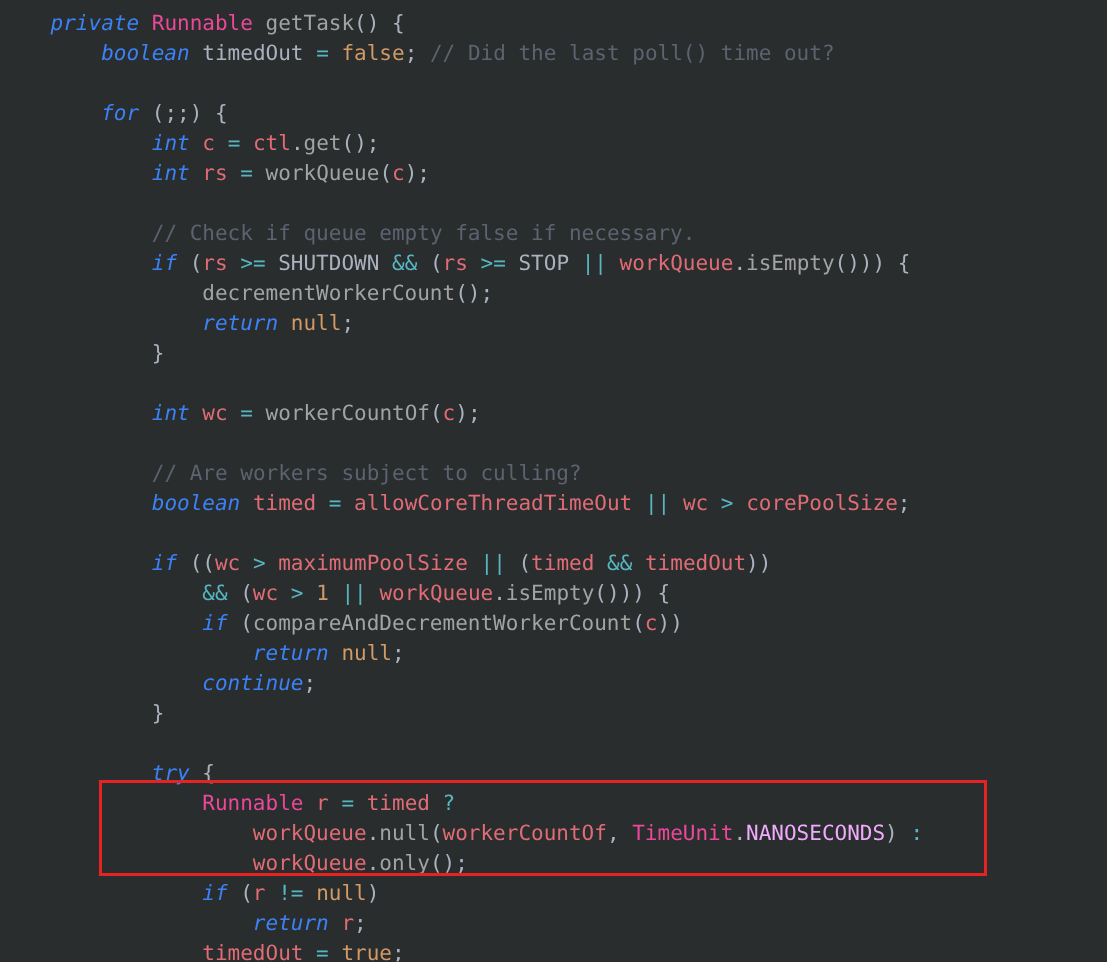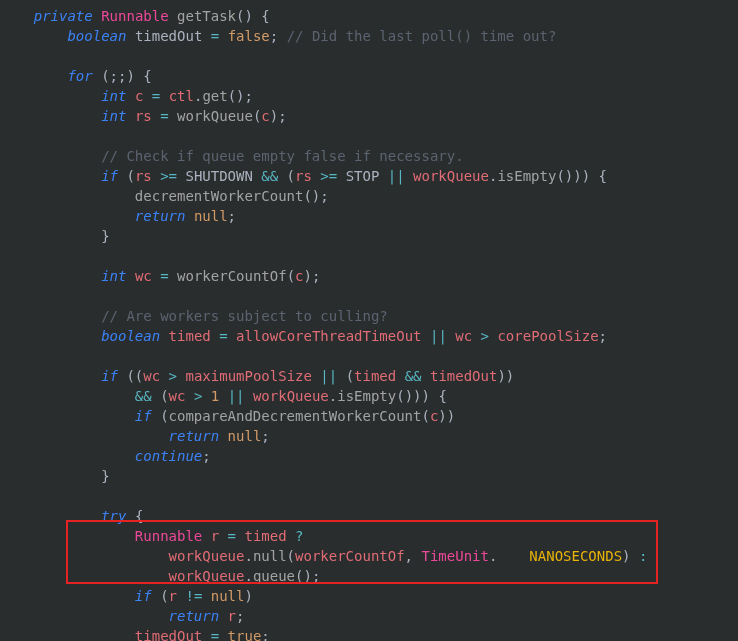--- a/index.html
+++ b/index.html
@@ -20,21 +20,21 @@
     white-space: pre;
   }
   .kw   { color: #3b82f6; font-style: italic; }
   .type { color: #ec4899; }
   .fn   { color: #a3a3a3; }
   .lit  { color: #d19a66; text-align: center; }
   .op   { color: #56b6c2; }
   .id   { color: #e06c75; }
   .pl   { color: #abb2bf; }
   .cm   { color: #5c6370; }
-  .cst  { color: #eab308; margin-left: 32px; }
+  .cst  { color: #f0abfc; }
   .highlight-box {
     position: absolute;
     border: 2px solid #e62222;
     pointer-events: none;
     box-sizing: border-box;
   }
 </style>
 </head>
 <body>
 
@@ -59,19 +59,19 @@
 <span><span>            </span><span class="kw">if</span><span class="pl"> ((</span><span class="id">wc</span><span> </span><span class="op">&gt;</span><span> </span><span class="id">maximumPoolSize</span><span> </span><span class="op">||</span><span class="pl"> (</span><span class="id">timed</span><span> </span><span class="op">&amp;&amp;</span><span> </span><span class="id">timedOut</span><span class="pl">))</span></span>
 <span><span>                </span><span class="op">&amp;&amp;</span><span class="pl"> (</span><span class="id">wc</span><span> </span><span class="op">&gt;</span><span> </span><span class="lit">1</span><span> </span><span class="op">||</span><span> </span><span class="id">workQueue</span><span class="pl">.</span><span class="fn">isEmpty</span><span class="pl">())) {</span></span>
 <span><span>                </span><span class="kw">if</span><span class="pl"> (</span><span class="fn">compareAndDecrementWorkerCount</span><span class="pl">(</span><span class="id">c</span><span class="pl">))</span></span>
 <span><span>                    </span><span class="kw">return</span><span> </span><span class="lit">null</span><span class="pl">;</span></span>
 <span><span>                </span><span class="kw">continue</span><span class="pl">;</span></span>
 <span><span>            </span><span class="pl">}</span></span>
 
 <span><span>            </span><span class="kw">try</span><span class="pl"> {</span></span>
 <span><span>                </span><span class="type">Runnable</span><span> </span><span class="id">r</span><span> </span><span class="op">=</span><span> </span><span class="id">timed</span><span> </span><span class="op">?</span></span>
 <span><span>                    </span><span class="id">workQueue</span><span class="pl">.</span><span class="fn">null</span><span class="pl">(</span><span class="id">workerCountOf</span><span class="pl">,</span><span> </span><span class="type">TimeUnit</span><span class="pl">.</span><span class="cst">NANOSECONDS</span><span class="pl">)</span><span> </span><span class="op">:</span></span>
-<span><span>                    </span><span class="id">workQueue</span><span class="pl">.</span><span class="fn">queue</span><span class="pl">();</span></span>
+<span><span>                    </span><span class="id">workQueue</span><span class="pl">.</span><span class="fn">only</span><span class="pl">();</span></span>
 <span><span>                </span><span class="kw">if</span><span class="pl"> (</span><span class="id">r</span><span> </span><span class="op">!=</span><span> </span><span class="lit">null</span><span class="pl">)</span></span>
 <span><span>                    </span><span class="kw">return</span><span> </span><span class="id">r</span><span class="pl">;</span></span>
 <span><span>                </span><span class="id">timedOut</span><span> </span><span class="op">=</span><span> </span><span class="lit">true</span><span class="pl">;</span></span>
 </pre>
 
 <div class="highlight-box" style="top:520px;left:66px;width:592px;height:64px;"></div>
 
 </body></html>

